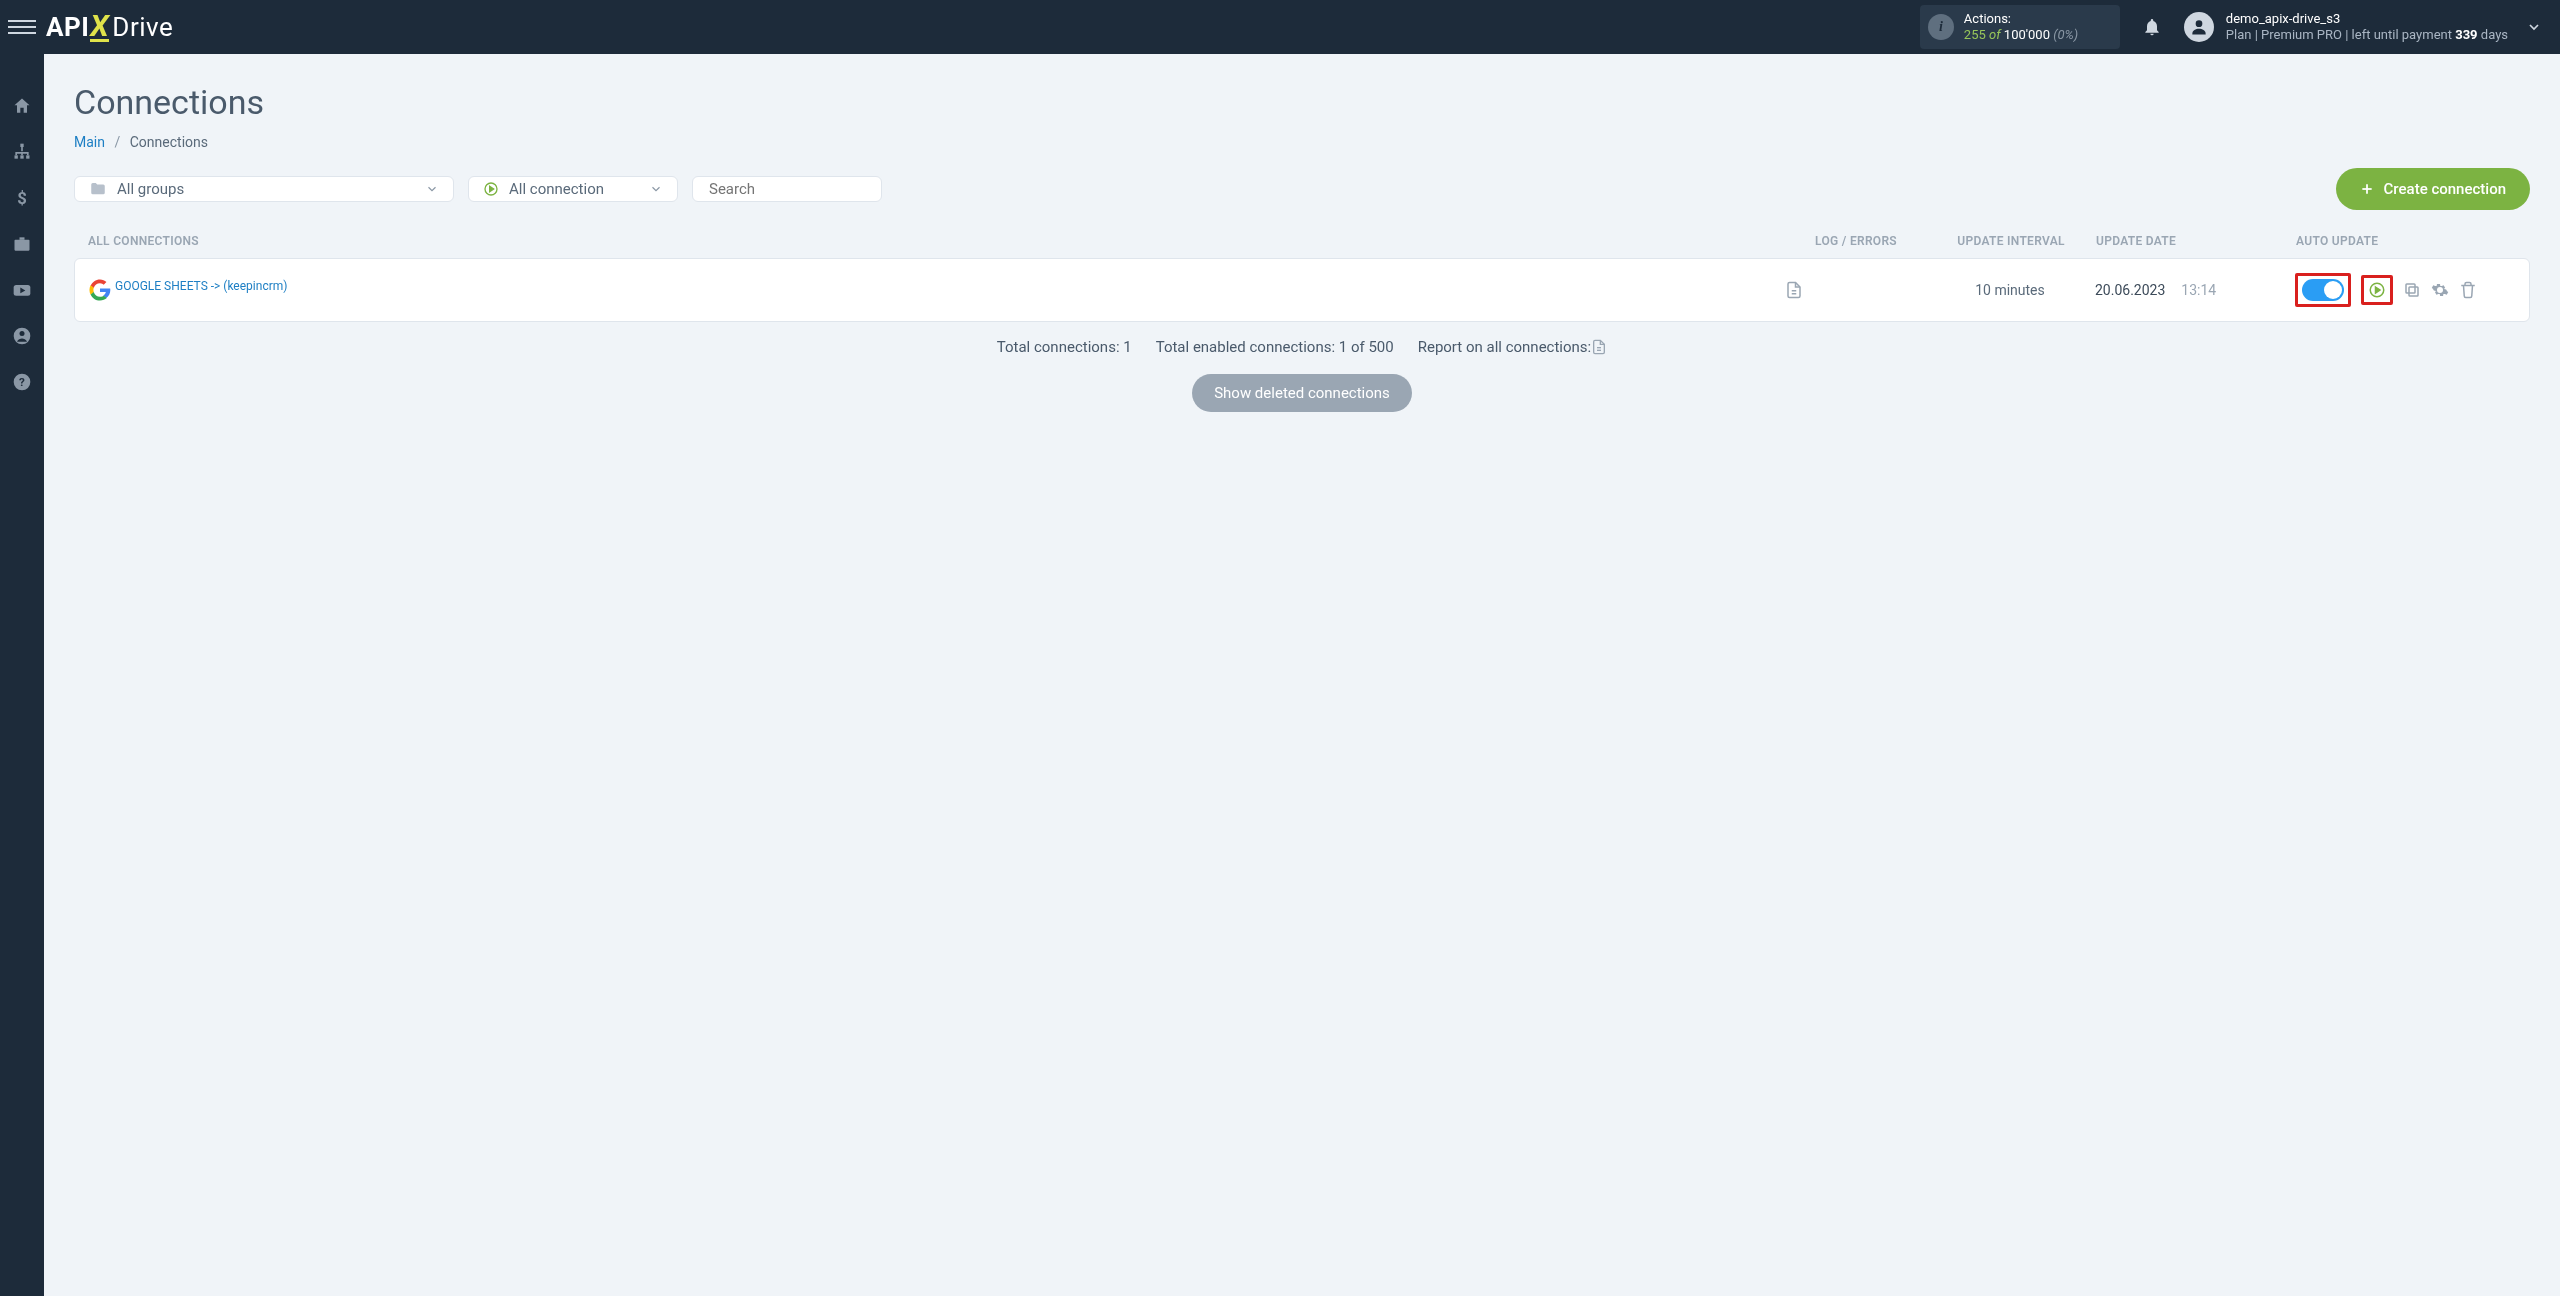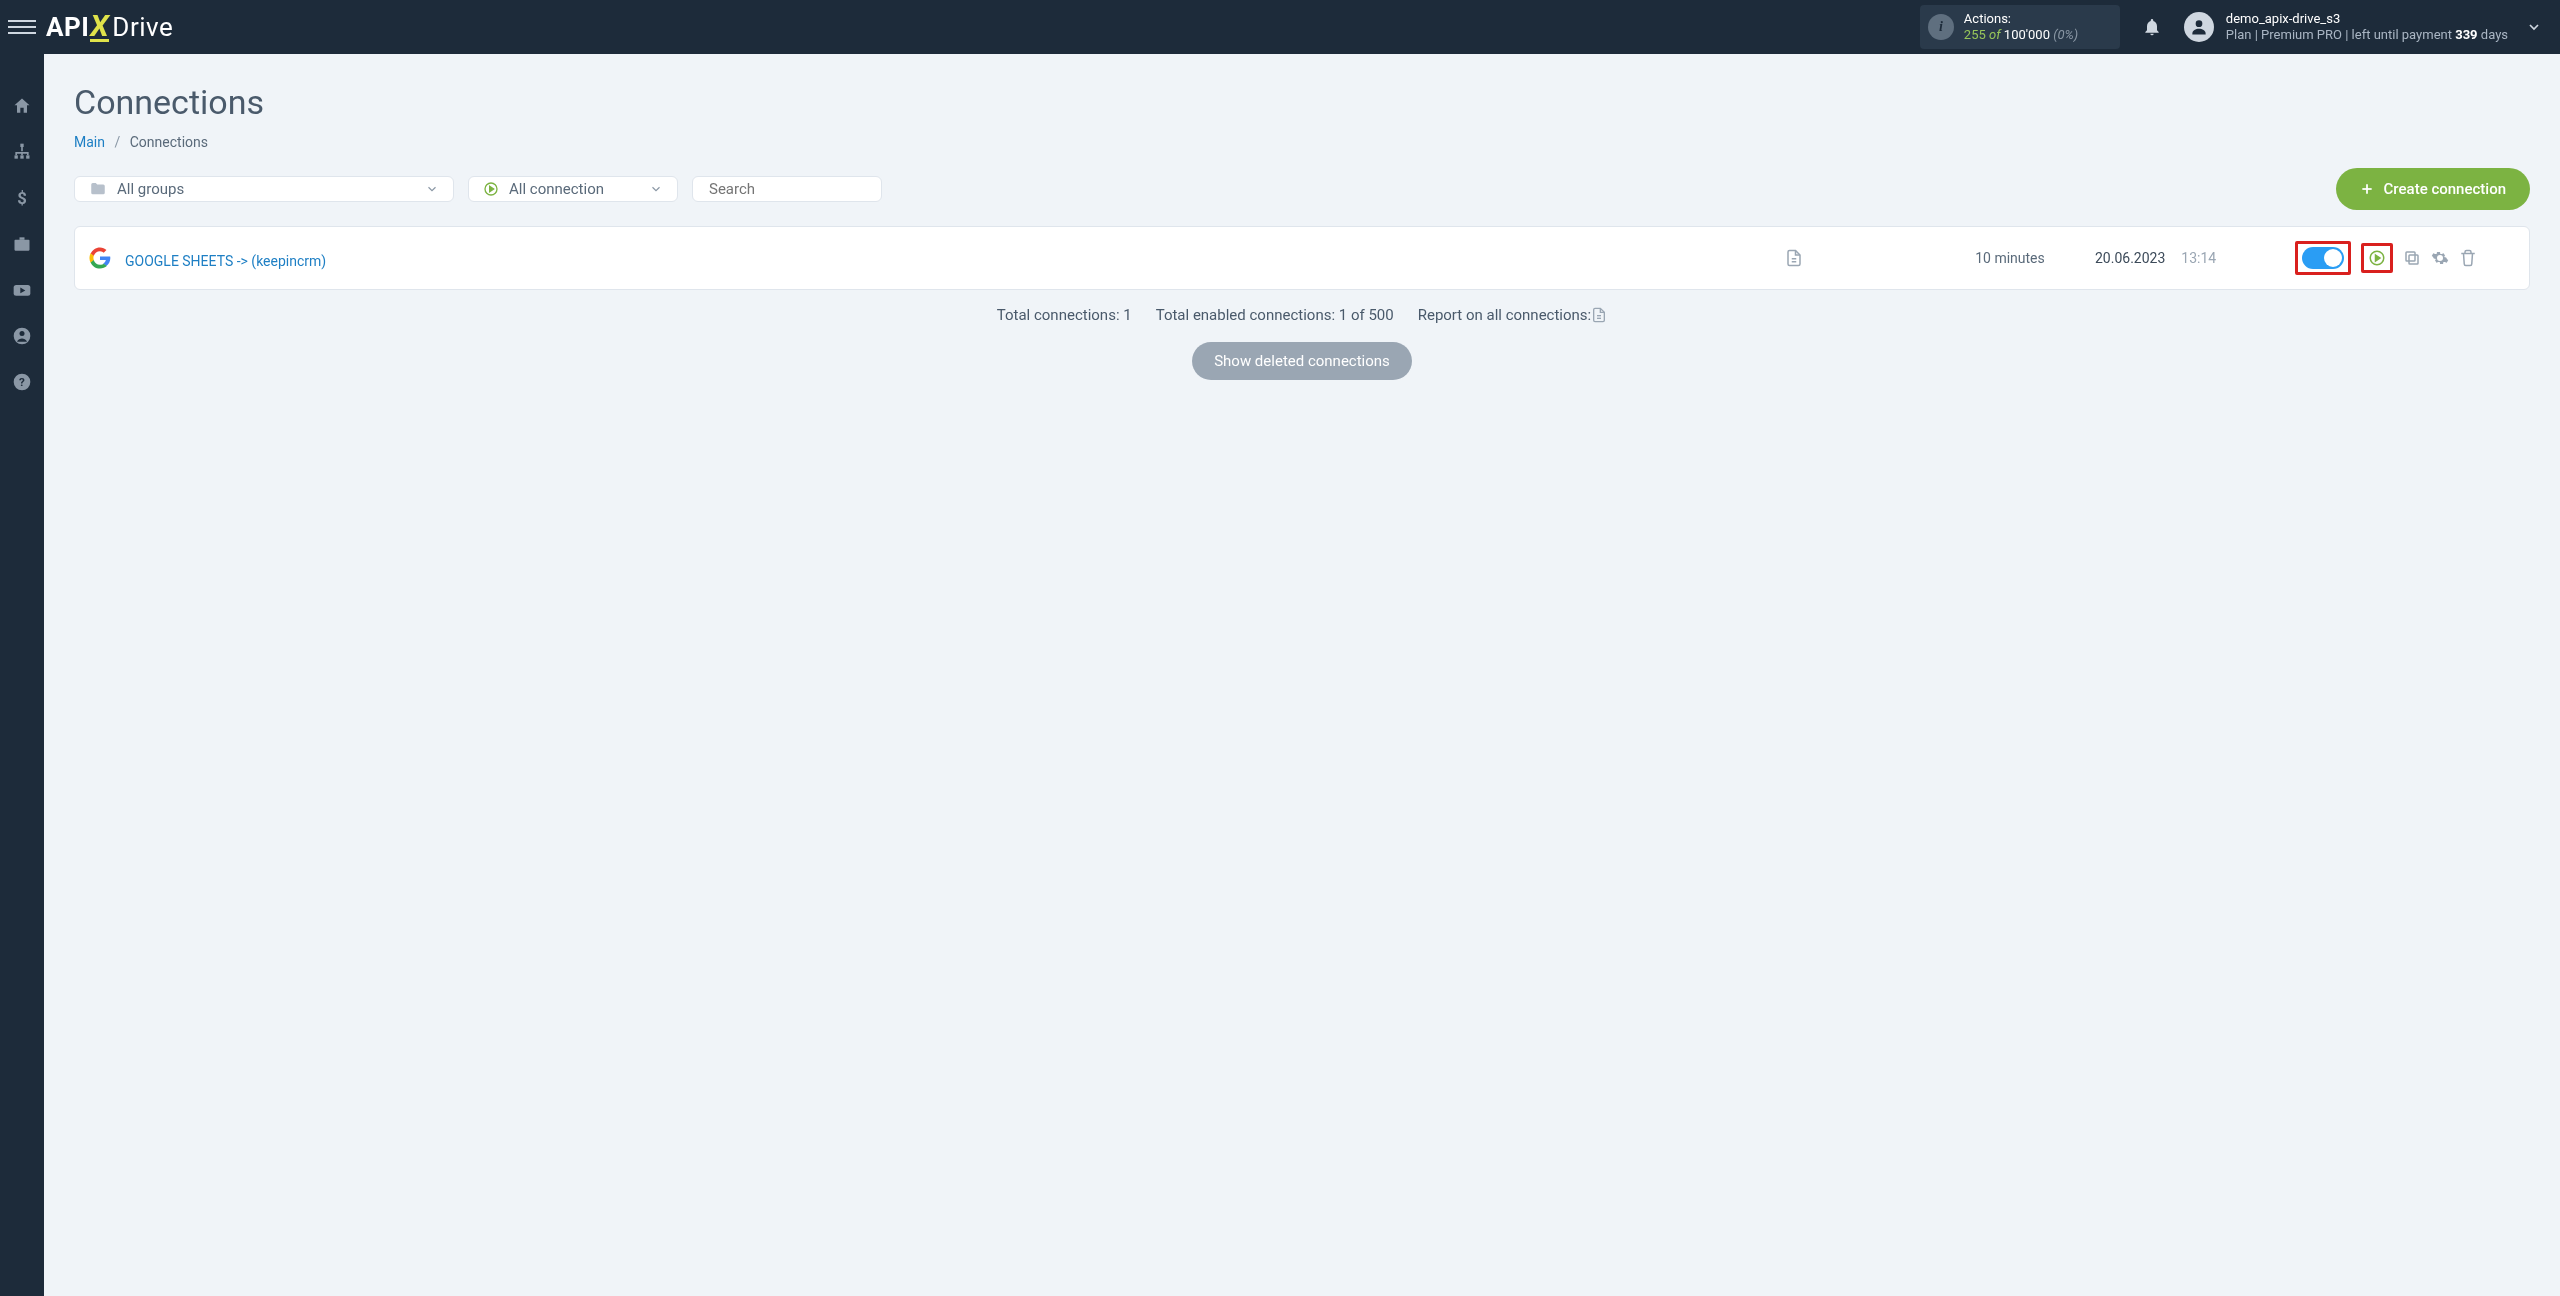--- a/index.html
+++ b/index.html
@@ -54,21 +54,21 @@
   .select{width:380px;justify-content:space-between;cursor:pointer;}
   .select.small{width:210px;gap:31px;}
   .select .left{display:flex;align-items:center;gap:10px;}
   .search{width:190px;}
   .search input{border:0;outline:0;font-size:15px;width:100%;color:#5a6a7a;background:transparent;}
   .btn-create{margin-left:auto;height:42px;border-radius:22px;background:var(--green);color:#fff;border:0;padding:0 24px;font-size:15px;display:flex;align-items:center;gap:10px;cursor:pointer;font-weight:500;}
   
   .thead{display:grid;grid-template-columns:1fr 140px 170px 200px 220px;padding:8px 14px 10px;font-size:12px;color:#9aa6b3;font-weight:600;letter-spacing:.3px;}
   .card{background:var(--white);border:1px solid var(--border);border-radius:6px;}
   .row{display:grid;grid-template-columns:1fr 140px 170px 200px 220px;align-items:center;padding:14px 14px;}
-  .conn-name{display:flex;align-items:flex-end;gap:14px;color:var(--link);font-size:14px;}
+  .conn-name{display:flex;align-items:flex-start;gap:4px;color:var(--link);font-size:12px;}
   .gicon{width:22px;height:22px;}
   .center{text-align:center;color:#5a6a7a;}
   .date-col{color:#3d4b5a;}
   .date-col .time{color:#9aa6b3;margin-left:16px;}
   .actions-col{display:flex;align-items:center;gap:10px;justify-content:flex-start;}
   .toggle{position:relative;width:42px;height:22px;border-radius:12px;background:#2a9df4;cursor:pointer;}
   .toggle::after{content:"";position:absolute;right:2px;top:2px;width:18px;height:18px;border-radius:50%;background:#fff;}
   .redbox{border:3px solid #d9201e;padding:3px 4px;border-radius:2px;display:inline-flex;}
   .icon-sm{color:#9aa6b3;cursor:pointer;}
   .summary{display:flex;justify-content:center;gap:24px;margin:16px 0 18px;color:#4a5a6b;font-size:15px;align-items:center;}
@@ -214,20 +214,27 @@
       </div>
       <button class="btn-create">
         <svg width="14" height="14" viewBox="0 0 24 24" fill="none" stroke="#fff" stroke-width="3">
             <line x1="12" y1="4" x2="12" y2="20"></line>
             <line x1="4" y1="12" x2="20" y2="12"></line>
           </svg>
         <span>Create connection</span>
       </button>
     </div>
 
+    <div class="thead">
+      <div>ALL CONNECTIONS</div>
+      <div style="text-align:center;">LOG / ERRORS</div>
+      <div style="text-align:center;">UPDATE INTERVAL</div>
+      <div>UPDATE DATE</div>
+      <div>AUTO UPDATE</div>
+    </div>
 
     <div class="card">
       <div class="row">
         <div class="conn-name">
           <svg class="gicon" viewBox="0 0 48 48">
               <path fill="#EA4335" d="M24 9.5c3.9 0 6.6 1.7 8.1 3.1l5.9-5.9C34.3 3.2 29.7 1 24 1 14.8 1 7 6.6 3.5 14.5l6.9 5.4C12.1 13.6 17.5 9.5 24 9.5z"></path>
               <path fill="#4285F4" d="M46.5 24.5c0-1.6-.1-2.8-.4-4H24v8.1h12.7c-.5 2.8-2.3 5.8-5.6 7.8l6.7 5.2C43 37.5 46.5 31.6 46.5 24.5z"></path>
               <path fill="#FBBC05" d="M10.4 28.1c-.5-1.4-.8-2.9-.8-4.6s.3-3.2.8-4.6l-6.9-5.4C1.9 16.9 1 20.3 1 24s.9 7.1 2.5 10.5l6.9-5.4z"></path>
               <path fill="#34A853" d="M24 47c6.1 0 11.2-2 14.9-5.4l-6.7-5.2c-1.9 1.3-4.5 2.2-8.2 2.2-6.5 0-11.9-4.1-13.6-10.4l-6.9 5.4C7 41.4 14.8 47 24 47z"></path>
             </svg>

